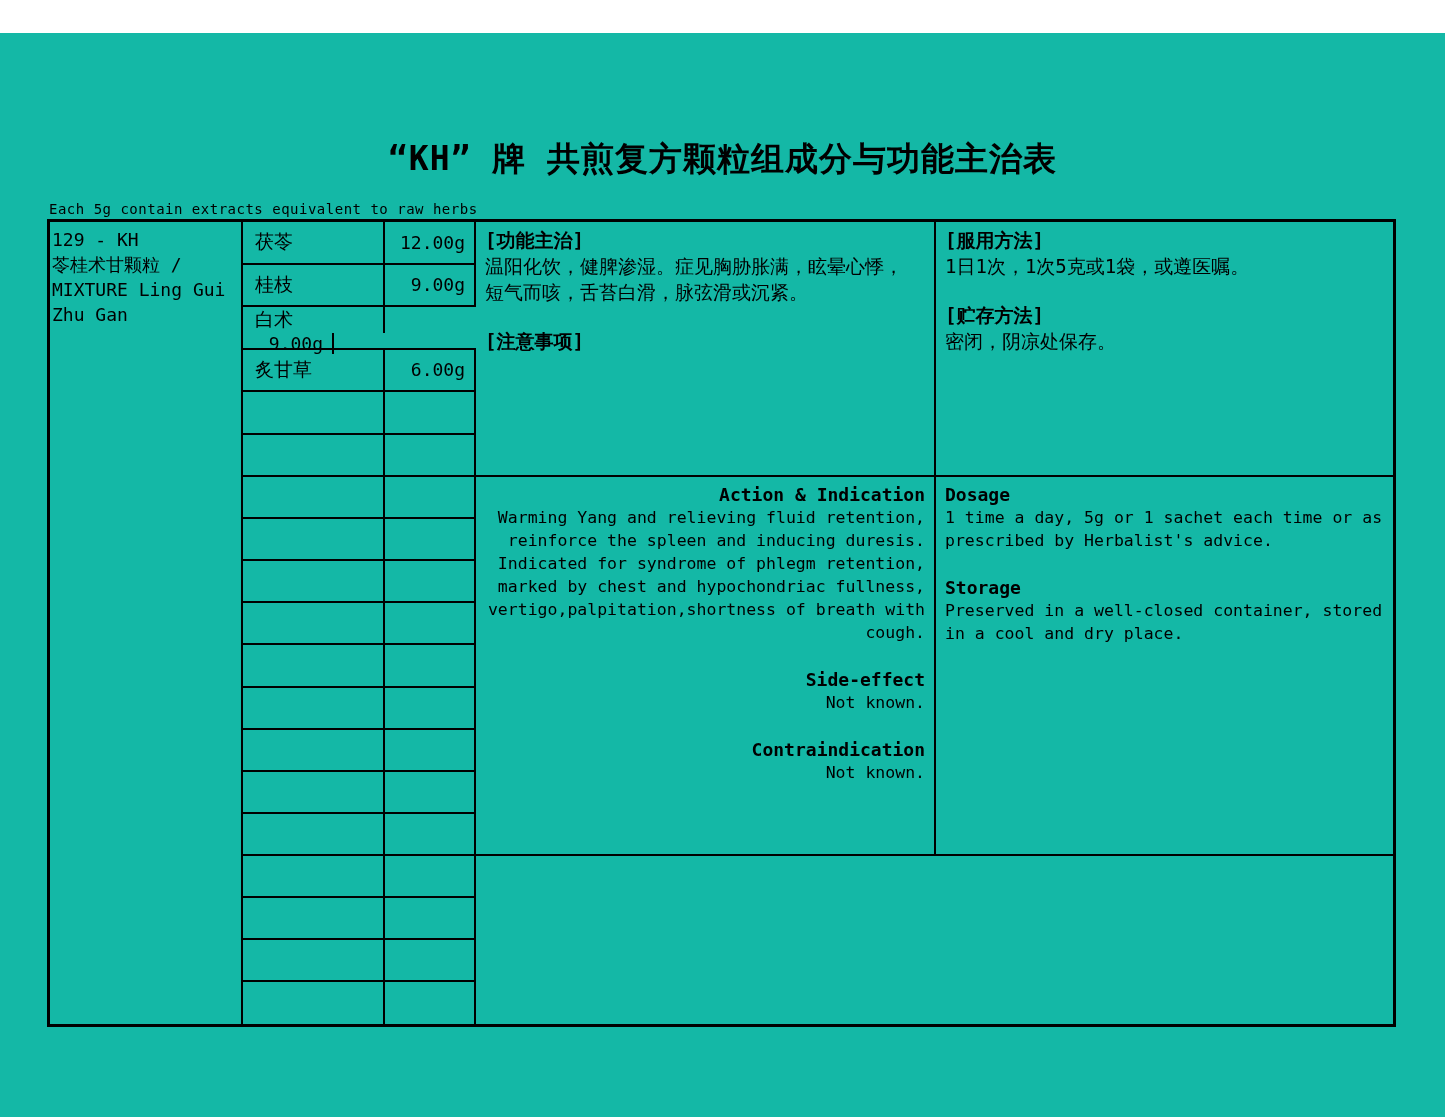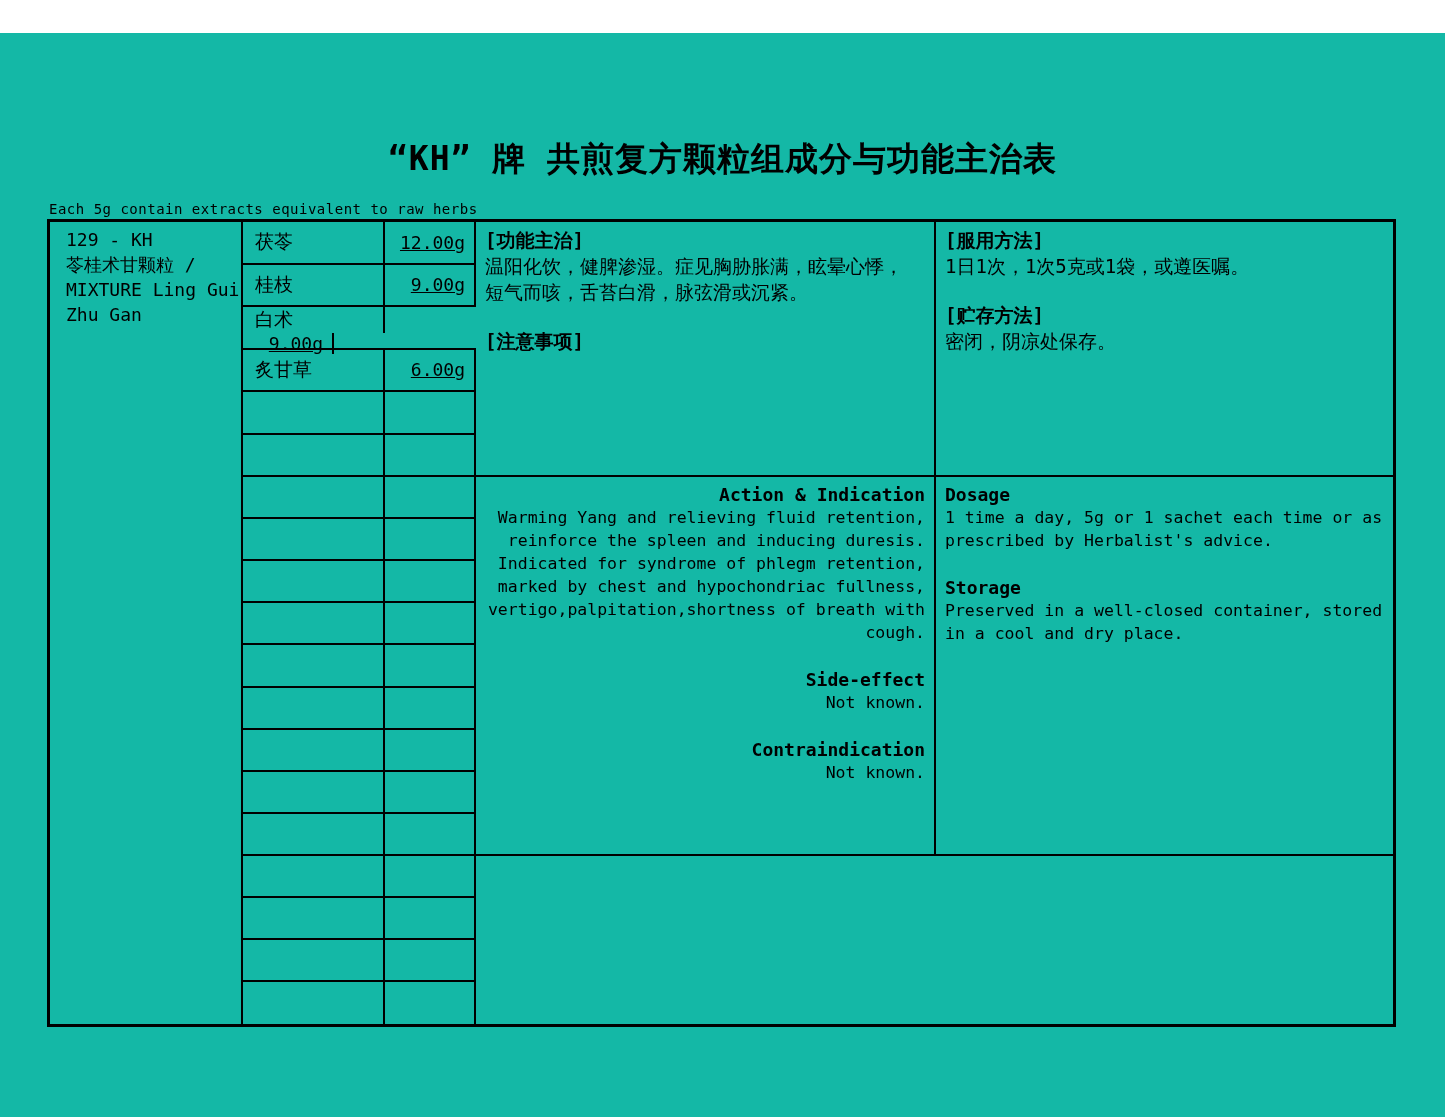--- a/index.html
+++ b/index.html
@@ -46,21 +46,21 @@
   }
   .cell {
     position: absolute;
     box-sizing: border-box;
     overflow: hidden;
   }
   .left-cell {
     left: 0; top: 0;
     width: 193px; height: 802px;
     border-right: 2px solid #000;
-    padding: 5px 16px;
+    padding: 5px 2px;
     font-size: 18px;
     line-height: 25px;
     white-space: nowrap;
   }
   .herb-rows {
     position: absolute;
     left: 193px; top: 0;
     width: 233px; height: 802px;
   }
   .herb-row {
@@ -80,21 +80,20 @@
   }
   .herb-amount {
     width: 91px;
     box-sizing: border-box;
     border-right: 2px solid #000;
     display: flex;
     align-items: center;
     justify-content: flex-end;
     padding-right: 9px;
     font-size: 18px;
-    text-decoration: underline;
   }
   .fn-cn {
     left: 426px; top: 0;
     width: 460px; height: 255px;
     border-right: 2px solid #000;
     border-bottom: 2px solid #000;
   }
   .us-cn {
     left: 886px; top: 0;
     width: 457px; height: 255px;

